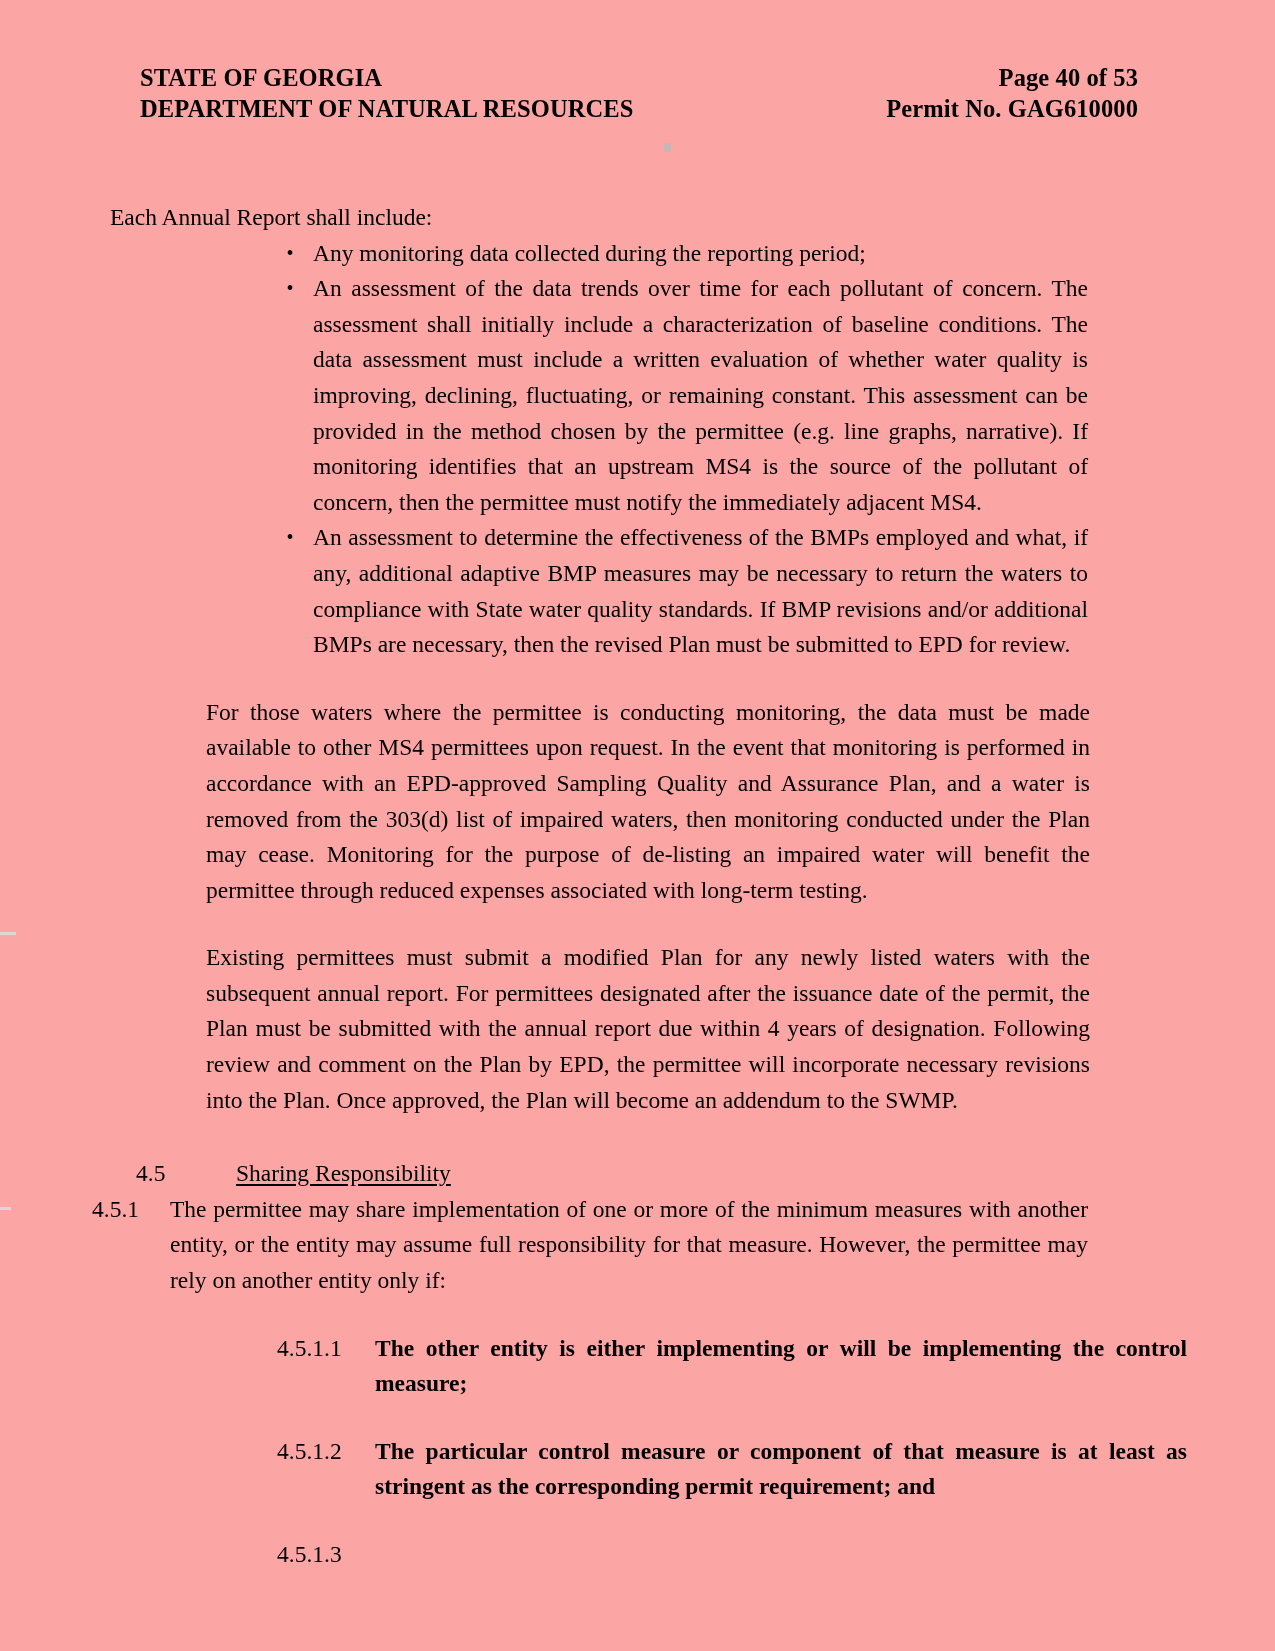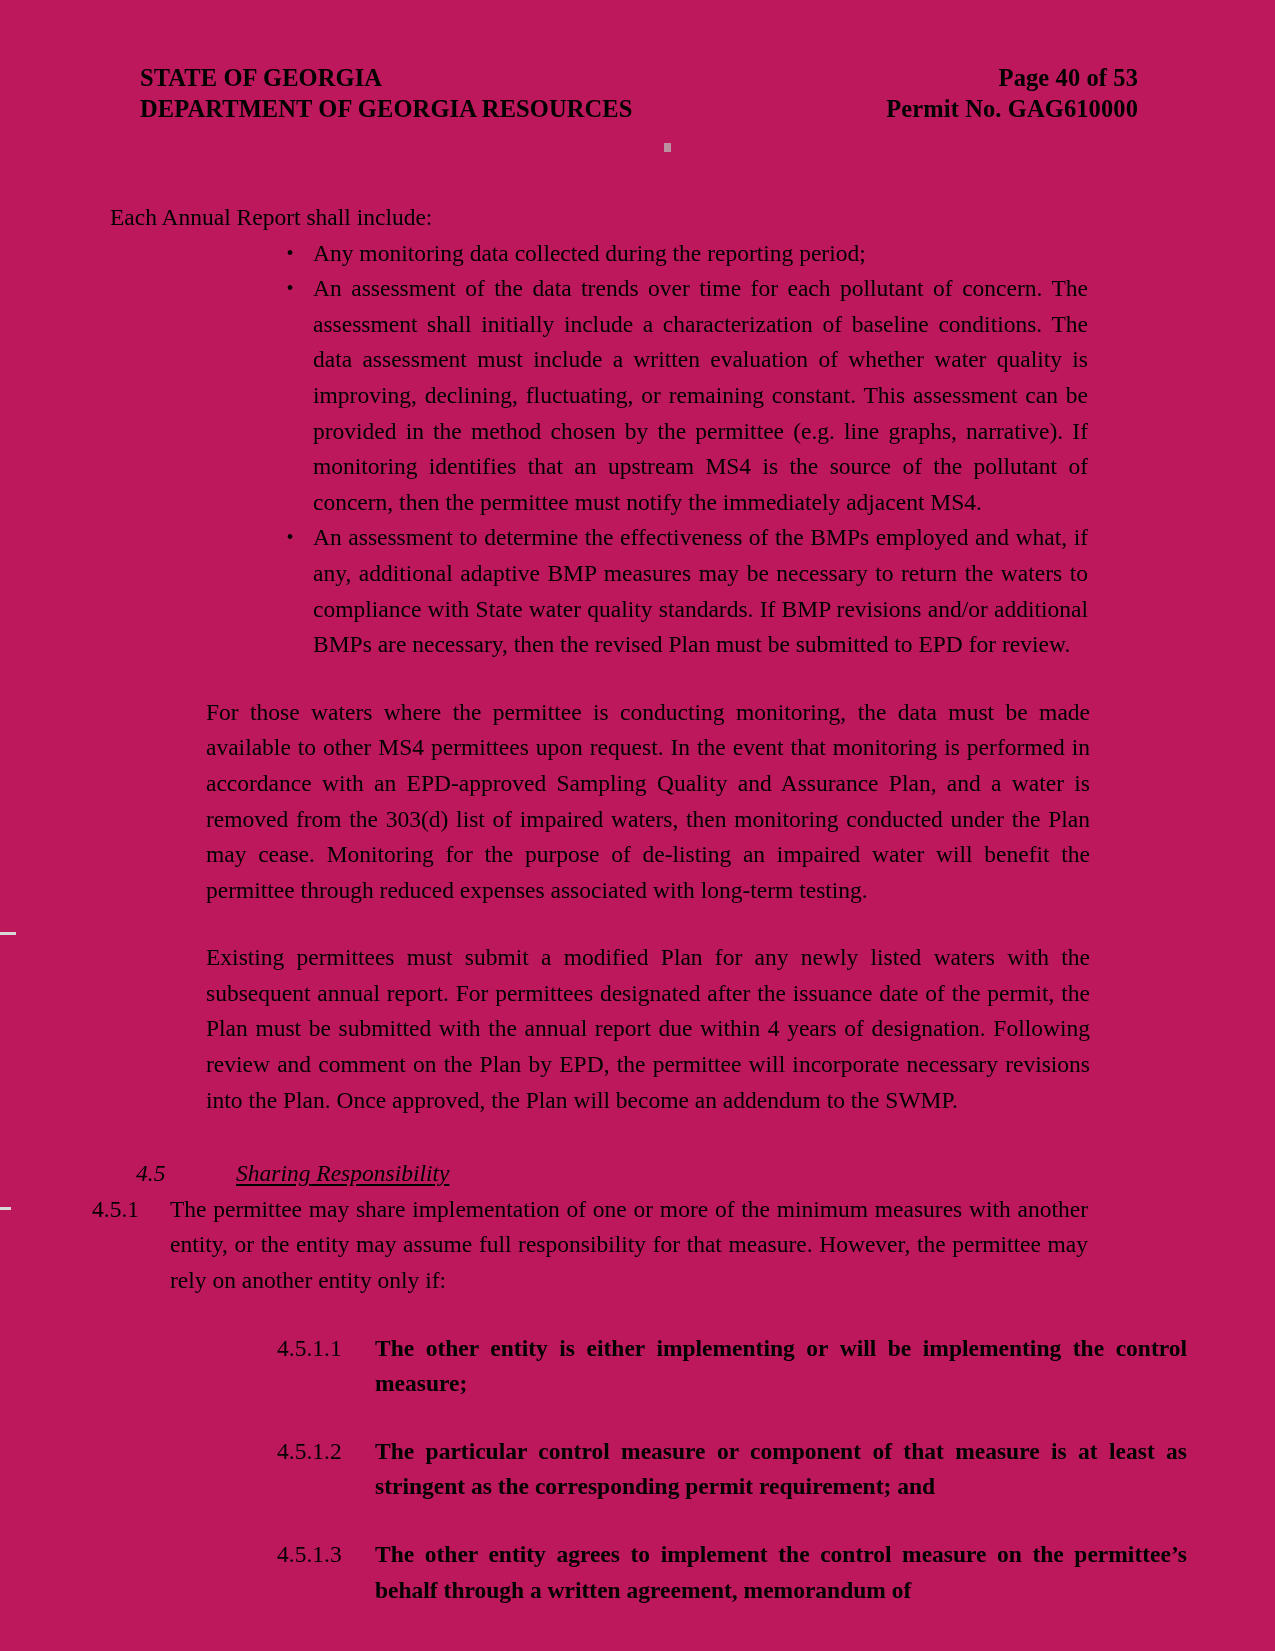--- a/index.html
+++ b/index.html
@@ -9,21 +9,21 @@
   }
   body {
     font-family: "Liberation Serif", "DejaVu Serif", serif;
     color: #000000;
   }
   .page {
     position: relative;
     width: 1275px;
     height: 1651px;
     margin: 0 auto;
-    background: #be185d;
+    background: #fca5a5;
     overflow: hidden;
   }
 
   
   .doc-header {
     position: absolute;
     top: 62px;
     left: 140px;
     right: 132px;
     display: flex;
@@ -102,21 +102,20 @@
     text-justify: inter-word;
   }
   .gap-md { height: 32px; }
   .gap-lg { height: 38px; }
 
   
   .section-row {
     position: relative;
     margin-left: 136px;
     margin-right: 185px;
-    font-style: italic;
   }
   .section-num {
     position: absolute;
     left: 0;
     top: 0;
     width: 70px;
   }
   .section-title {
     margin-left: 100px;
     text-decoration: underline;
@@ -172,21 +171,21 @@
   .edge-mark.m2 { left: 0; top: 1207px; width: 11px; height: 3px; }
 </style>
 </head>
 <body>
 
 <div class="page">
 
   <div class="doc-header">
     <div class="header-left">
       <div class="header-line">STATE OF GEORGIA</div>
-      <div class="header-line">DEPARTMENT OF GEORGIA RESOURCES</div>
+      <div class="header-line">DEPARTMENT OF NATURAL RESOURCES</div>
     </div>
     <div class="header-right">
       <div class="header-line">Page 40 of 53</div>
       <div class="header-line">Permit No. GAG610000</div>
     </div>
   </div>
   <div class="scan-speck"></div>
   <div class="edge-mark m1"></div>
   <div class="edge-mark m2"></div>
 
@@ -240,17 +239,16 @@
 
     <div class="blk clause-3">
       <span class="clause-num">4.5.1.2</span>
       <div class="clause-body">The particular control measure or component of that measure is at least as stringent as the corresponding permit requirement; and</div>
     </div>
 
     <div class="gap-md"></div>
 
     <div class="blk clause-3">
       <span class="clause-num">4.5.1.3</span>
-      <div class="clause-body">The other entity agrees to implement the control measure on the permittee’s behalf through a written agreement, memorandum of</div>
     </div>
 
   </div>
 </div>
 
 </body></html>

